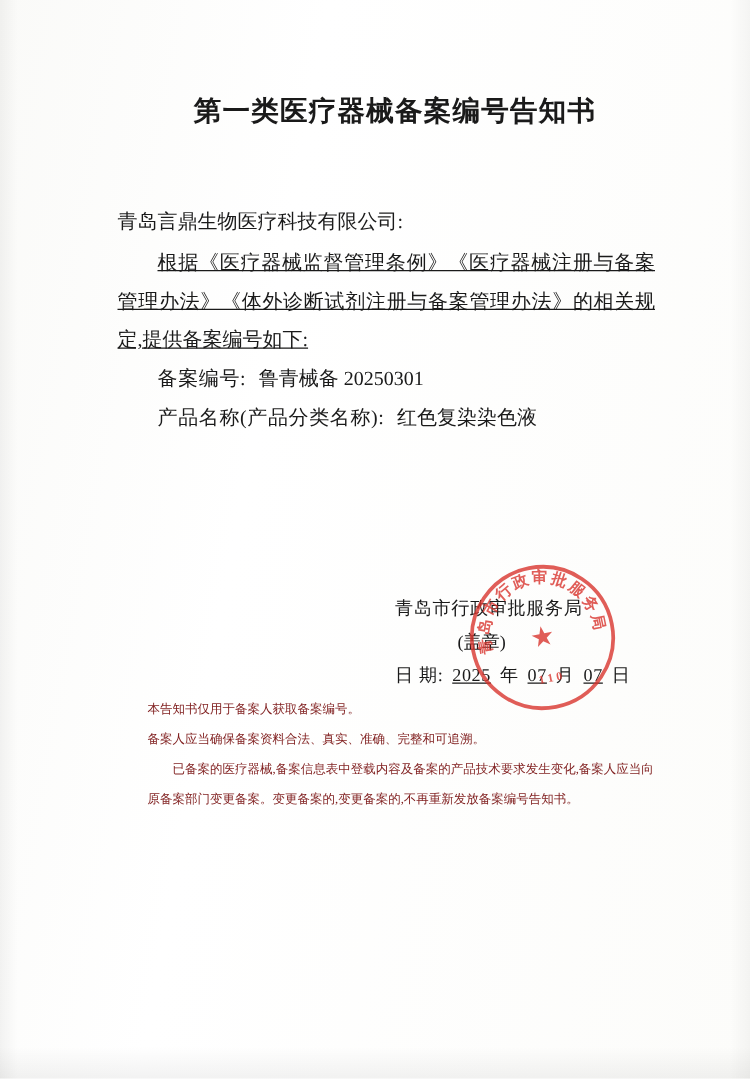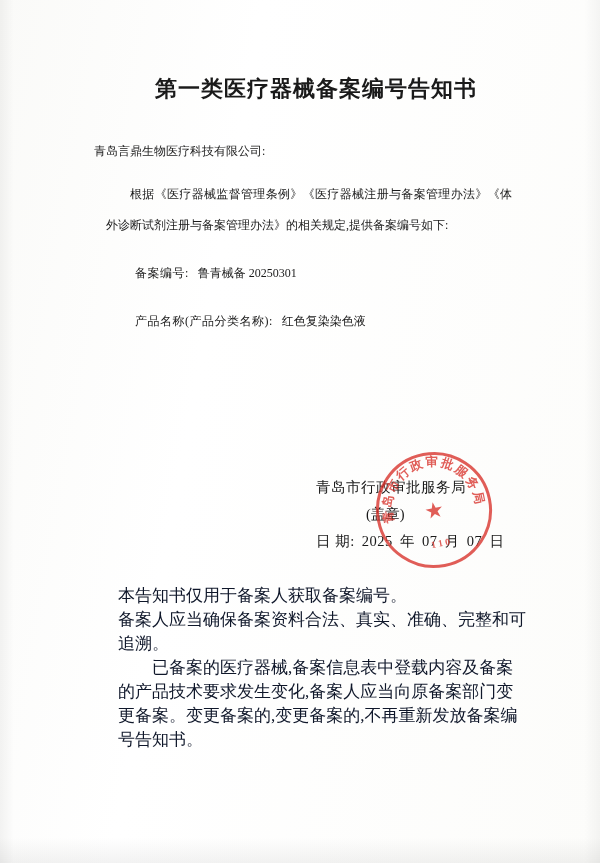--- a/index.html
+++ b/index.html
@@ -55,39 +55,40 @@
     width: 100%;
     text-align: center;
     font-size: 22px;
     font-weight: bold;
     letter-spacing: 1px;
     font-family: "DejaVu Serif", "Liberation Serif", serif;
   }
 
   .body-block {
     position: absolute;
-    top: 136px;
+    top: 162px;
     left: 94px;
     width: 430px;
-    font-size: 12px;
+    font-size: 16px;
     line-height: 31px;
   }
 
   .addressee {
     margin: 0 0 2px 0;
   }
 
   .para {
-    margin: 12px;
+    margin: 0;
     text-indent: 2em;
     text-align: justify;
+    text-decoration: underline;
   }
 
   .field-line {
-    margin: 17px;
+    margin: 0;
     text-indent: 2em;
   }
 
   .field-line .label {
     letter-spacing: 0.5px;
   }
   .field-line .value {
     margin-left: 6px;
   }
 
@@ -107,20 +108,21 @@
   }
   .sign-seal-word {
     margin: 0 0 0 50px;
   }
   .sign-date {
     margin: 0;
     letter-spacing: 0.5px;
   }
   .sign-date .num {
     margin: 0 3px;
+    text-decoration: underline;
   }
 
   
   .seal {
     position: absolute;
     top: 452px;
     left: 376px;
     width: 110px;
     height: 110px;
     border: 3px solid #d8312a;
@@ -161,26 +163,26 @@
     width: 100%;
     text-align: center;
     color: #d8312a;
     font-size: 9.5px;
     font-weight: bold;
   }
 
   
   .notes {
     position: absolute;
-    top: 584px;
+    top: 556px;
     left: 118px;
     width: 410px;
-    font-size: 17px;
+    font-size: 10px;
     line-height: 24px;
-    color: #0f172a;
+    color: #7f1d1d;
   }
   .notes p {
     margin: 0;
   }
   .notes p.indent {
     text-indent: 2em;
   }
 </style>
 </head>
 <body>

